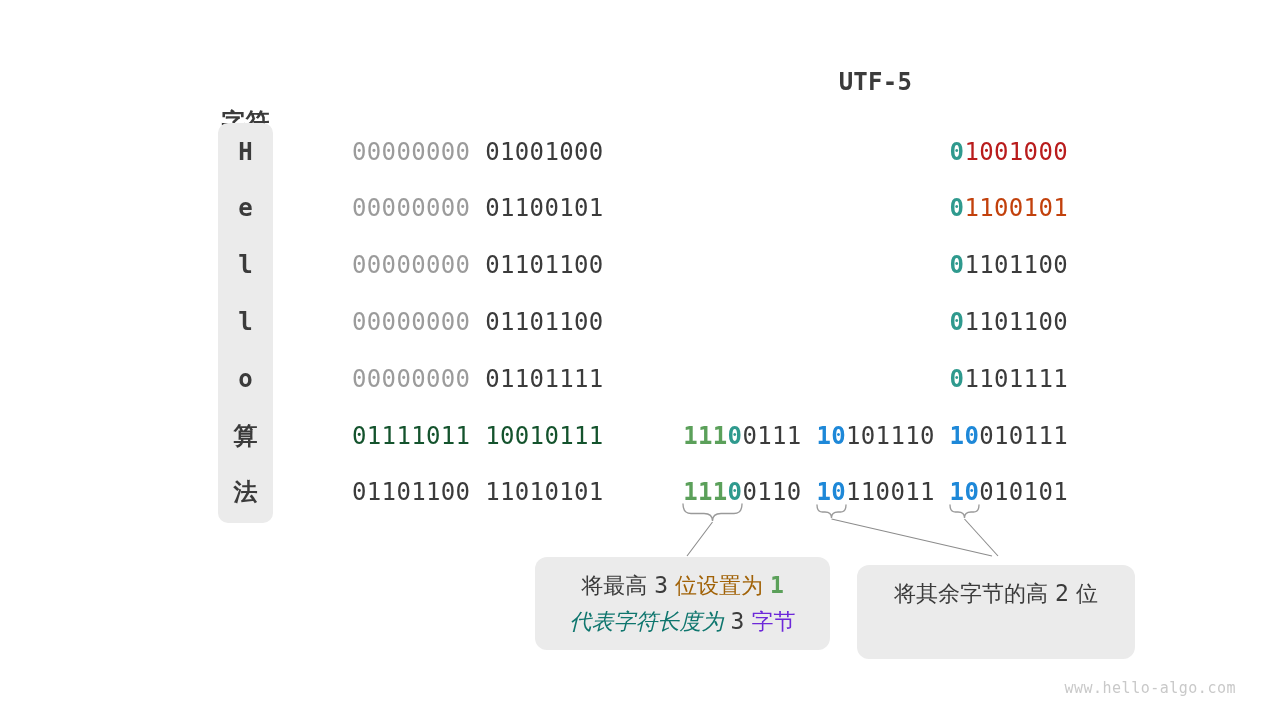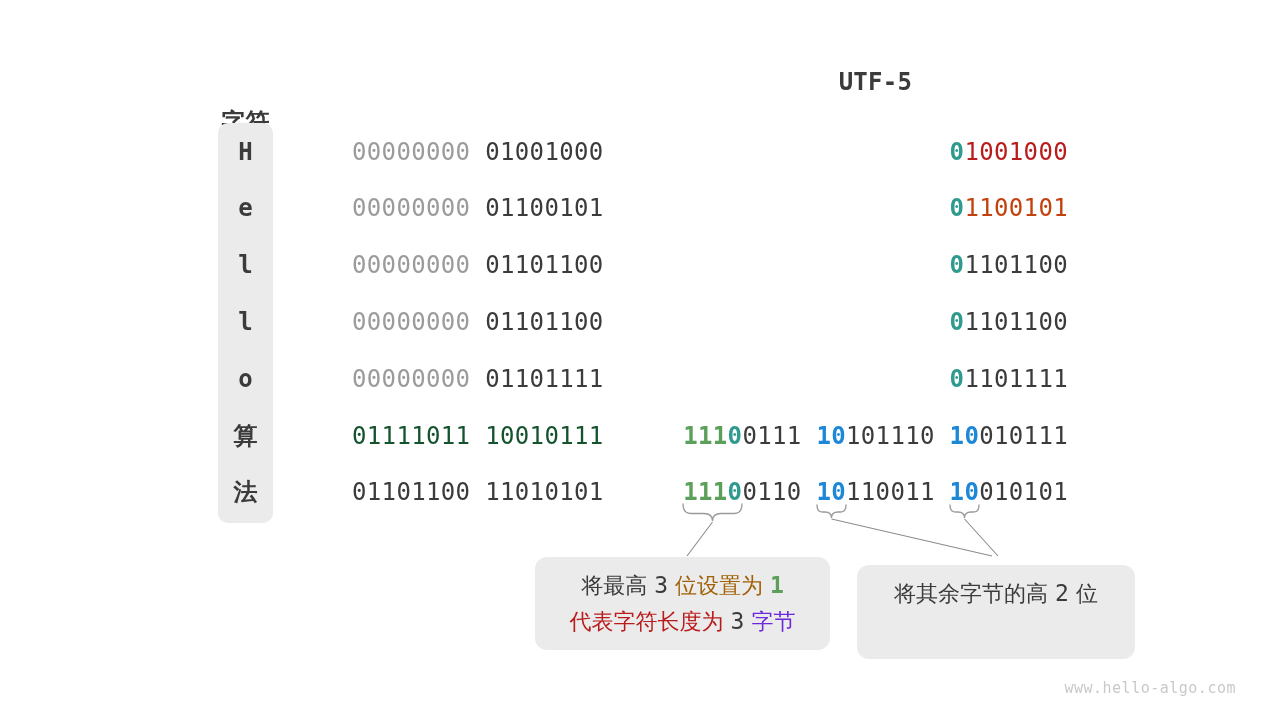--- a/index.html
+++ b/index.html
@@ -85,21 +85,21 @@
     </g>
     <g fill="none" stroke="#8c8c8c" stroke-width="1.1">
       <path d="M 712.5 522 L 687 556"></path>
       <path d="M 831.5 519 L 992 556"></path>
       <path d="M 964.5 519 L 998 556"></path>
     </g>
   </svg>
 
   <div class="abs callout" style="left:535px; top:557px; width:295px; height:93px;">
     <div class="line"><span style="color: rgb(59, 59, 59);">将最高 </span><span class="mono" style="color: rgb(59, 59, 59);">3</span><span style="color: #a16207;"> 位设置为 </span><span class="mono" style="color: rgb(91, 160, 90); font-weight: bold;">1</span></div>
-    <div class="line"><span style="color: #b91c1c;">代表字符长度为 </span><span class="mono" style="color: rgb(59, 59, 59);">3</span><span style="color: #6d28d9;"> 字节</span></div>
+    <div class="line"><span style="color: #0f766e; font-style: italic;">代表字符长度为 </span><span class="mono" style="color: rgb(59, 59, 59);">3</span><span style="color: #6d28d9;"> 字节</span></div>
   </div>
   <div class="abs callout" style="left:857px; top:557px; width:278px; height:94px;margin-top:8px;">
     <div class="line"><span style="color: rgb(59, 59, 59);">将其余字节的高 </span><span class="mono" style="color: rgb(59, 59, 59);">2</span><span style="color: rgb(59, 59, 59);"> 位</span></div>
   </div>
 
   <div id="watermark" class="abs">www.hello-algo.com</div>
 
 </div>
 
 </body></html>

